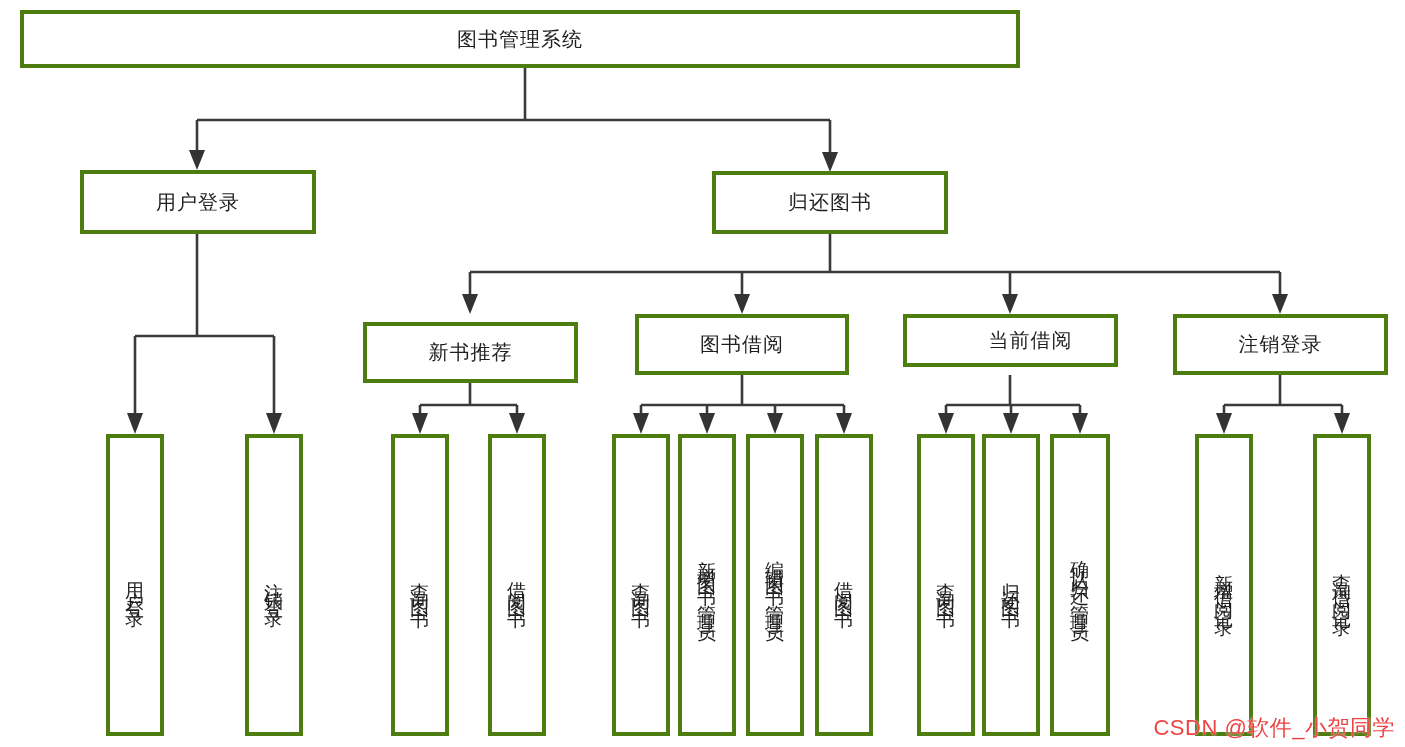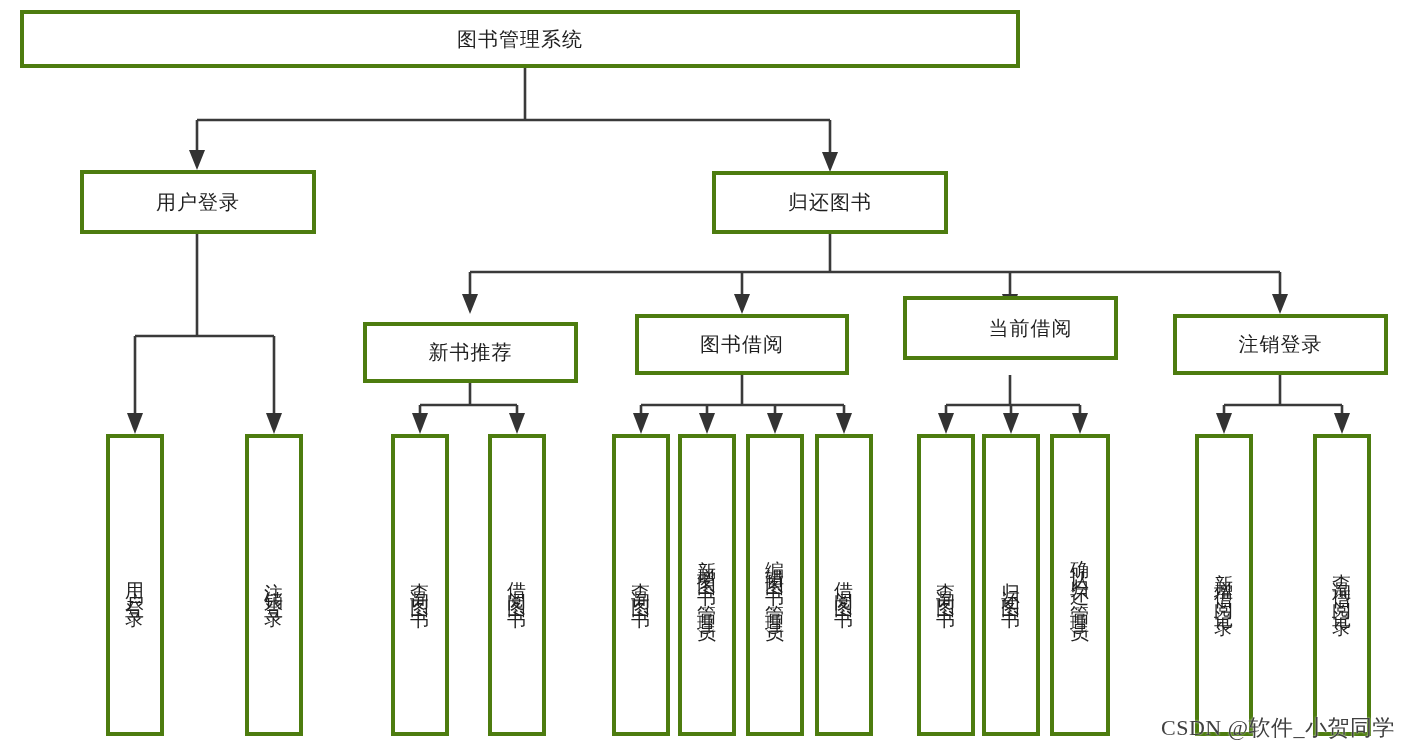--- a/index.html
+++ b/index.html
@@ -52,26 +52,25 @@
     writing-mode: vertical-rl;
     text-orientation: mixed;
     letter-spacing: 9px;
     line-height: 1;
   }
   .watermark {
     position: absolute;
     right: 10px;
     bottom: 4px;
     font-size: 22px;
-    color: #404040;
+    color: #ef4444;
     letter-spacing: 0.5px;
     white-space: nowrap;
     z-index: 5;
     text-shadow: 0 0 2px #ffffff;
-    font-family: Liberation Serif, serif;
   }
 </style>
 </head>
 <body>
 
 <div class="canvas">
 
   <svg class="connectors">
 
     <g>
@@ -158,21 +157,21 @@
   <div class="box h" style="left:712px; top:171px; width:236px; height:63px;">
     <span>归还图书</span>
   </div>
 
   <div class="box h" style="left:363px; top:314px; width:215px; height:61px;margin-top:8px;">
     <span>新书推荐</span>
   </div>
   <div class="box h" style="left:635px; top:314px; width:214px; height:61px;">
     <span>图书借阅</span>
   </div>
-  <div class="box h" style="left:903px; top:296px; width:215px; height:64px;padding-left:40px;">
+  <div class="box h" style="left:903px; top:314px; width:215px; height:53px;padding-left:40px;">
     <span>当前借阅</span>
   </div>
   <div class="box h" style="left:1173px; top:314px; width:215px; height:61px;">
     <span>注销登录</span>
   </div>
 
   <div class="box v" style="left:106px; top:434px; width:58px; height:302px;">
     <span class="vtext">用户登录</span>
   </div>
   <div class="box v" style="left:245px; top:434px; width:58px; height:302px;">

